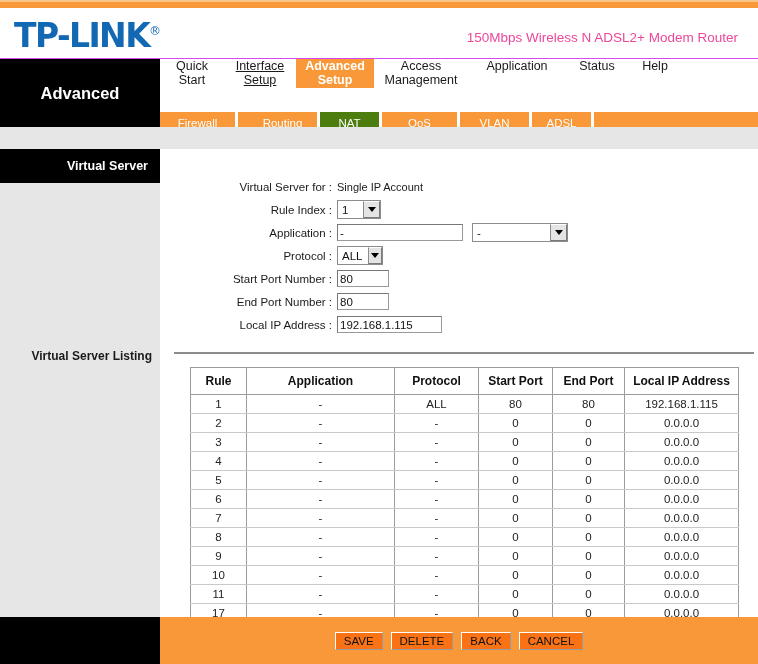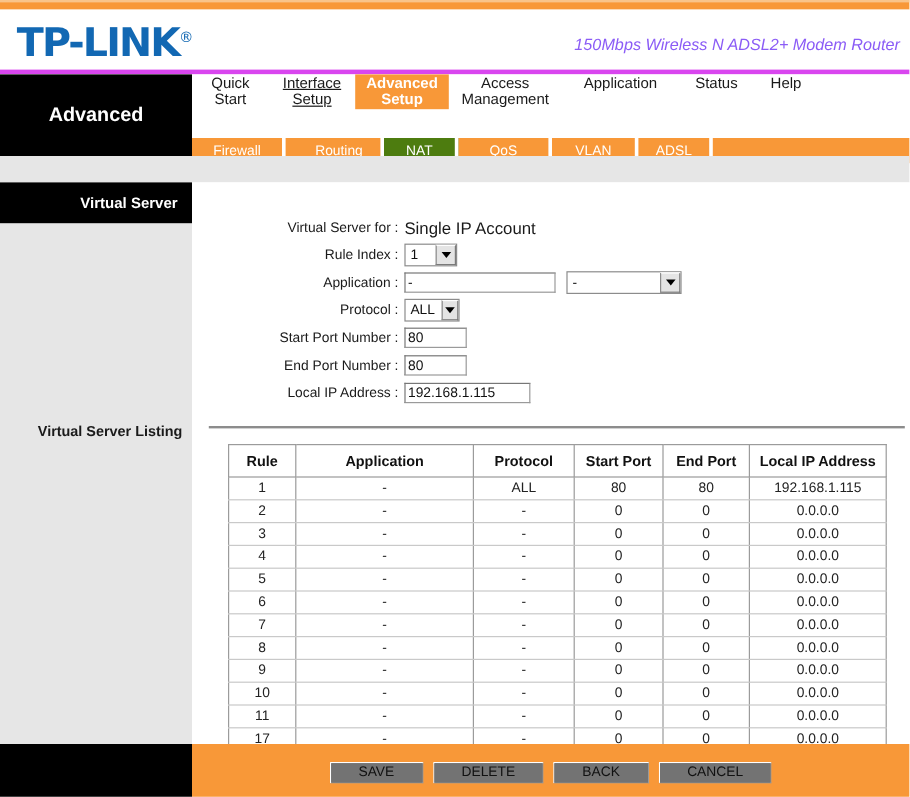--- a/index.html
+++ b/index.html
@@ -21,47 +21,46 @@
     background: #f89838;
     border-top: 2px solid #f9c48a;
     box-sizing: border-box;
   }
 
   
   .header {
     height: 50px;
     background: #ffffff;
     position: relative;
-    border-bottom: 4px solid #d946ef;
+    border-bottom: 1px solid #d946ef;
   }
   .logo {
     position: absolute;
     left: 14px;
     top: 8px;
     font-size: 33px;
     font-weight: bold;
     color: #1268b3;
     letter-spacing: -1.6px;
     font-family: "DejaVu Sans", sans-serif;
     white-space: nowrap;
   }
   .logo .reg {
     font-size: 12px;
     vertical-align: super;
     letter-spacing: 0;
     font-weight: normal;
   }
   .model {
     position: absolute;
-    right: 8px;
+    right: 20px;
     top: 22px;
     font-size: 13.5px;
-    color: #8b5cf6;
+    color: #ec4899;
     white-space: nowrap;
-    font-style: italic;
   }
 
   
   .navbar {
     height: 68px;
     position: relative;
     background: #ffffff;
   }
   .nav-brand {
     position: absolute;
@@ -194,21 +193,21 @@
   }
   .flabel {
     width: 110px;
     text-align: right;
     font-size: 11.5px;
     color: #1a1a1a;
     padding-right: 5px;
     white-space: nowrap;
   }
   .fstatic {
-    font-size: 14px;
+    font-size: 11px;
     color: #1a1a1a;
   }
 
   .tinput {
     height: 17px;
     border: 1px solid #9a9a9a;
     border-top-color: #777;
     border-left-color: #777;
     background: #ffffff;
     font-size: 11.5px;
@@ -316,28 +315,28 @@
     right: 0;
     top: 0;
     height: 48px;
     background: #f89838;
     display: flex;
     align-items: center;
     justify-content: center;
     gap: 8px;
   }
   .btn {
-    background: #737373;
+    background: #f97316;
     border: 1px solid #9a9a9a;
     border-top-color: #ffffff;
     border-left-color: #ffffff;
     font-size: 11.5px;
     font-family: "Liberation Sans", sans-serif;
     color: #111;
-    padding: 2px 23px;
+    padding: 2px 8px;
     cursor: pointer;
     border-radius: 1px;
   }
 </style>
 </head>
 <body>
 
 <div class="top-strip"></div>
 
 <div class="header">

